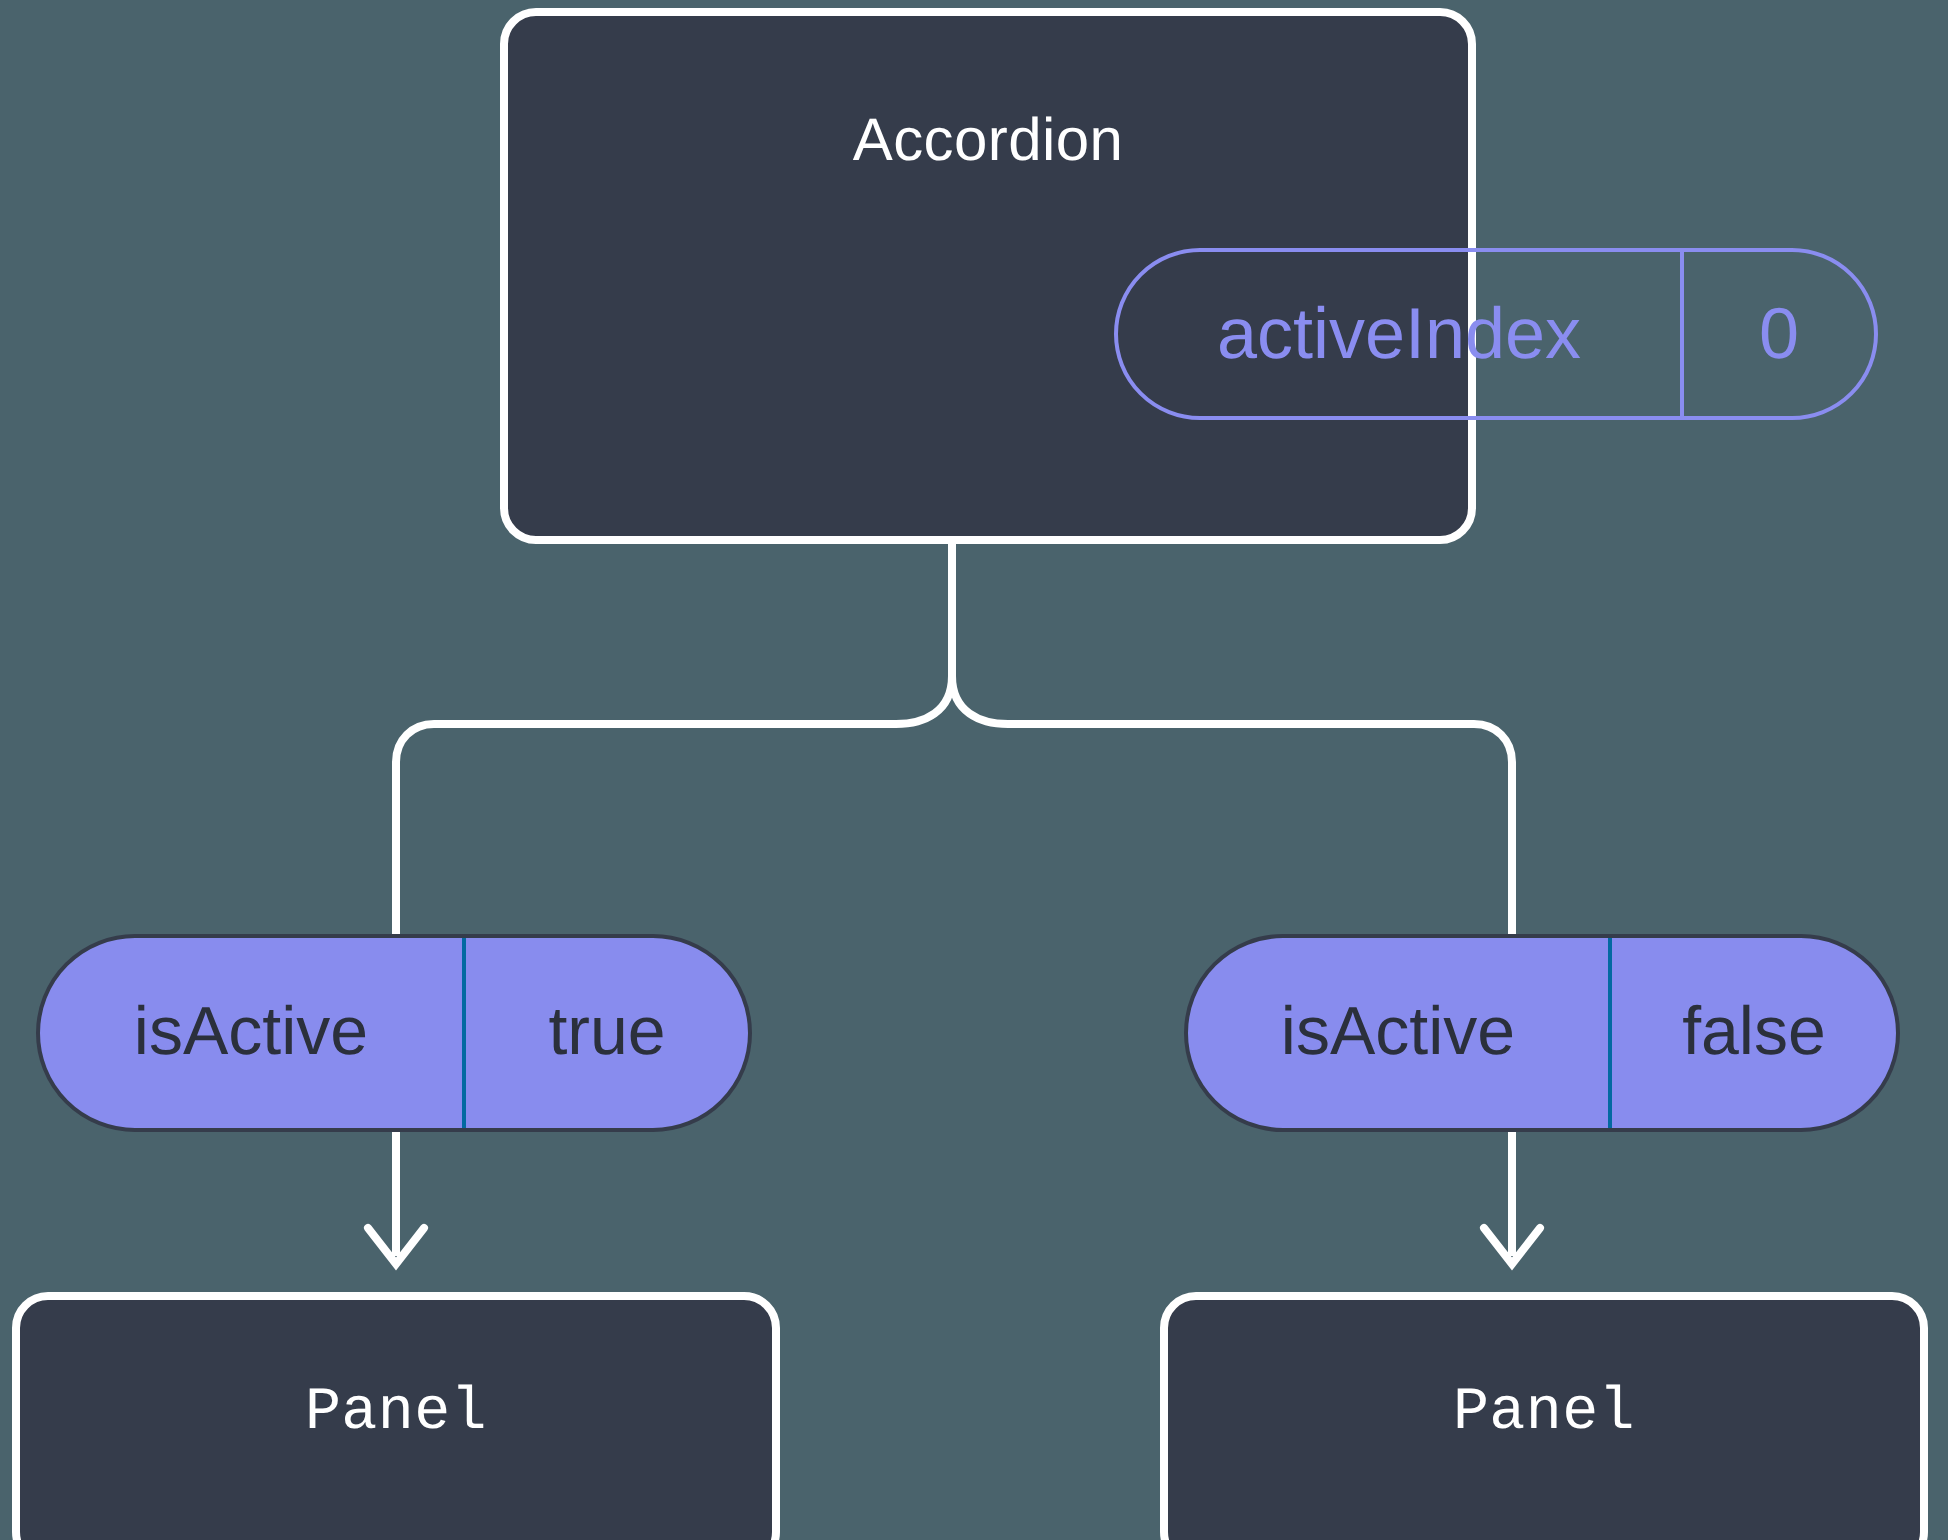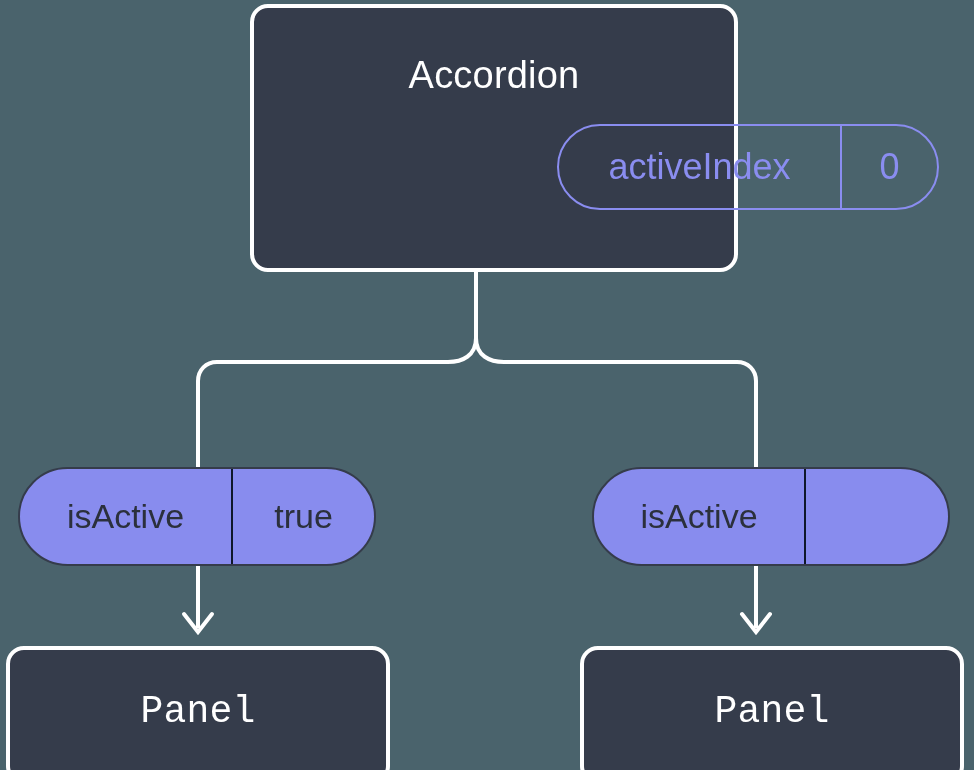--- a/index.html
+++ b/index.html
@@ -54,21 +54,21 @@
     width: 384px;
     height: 138px;
   }
 
   .node-title {
     position: absolute;
     left: 0;
     right: 0;
     text-align: center;
     color: #ffffff;
-    font-size: 38px;
+    font-size: 30px;
     font-weight: 400;
     letter-spacing: 0.2px;
     white-space: nowrap;
   }
   #accordion-box .node-title { top: 46px; }
   .panel-title { top: 40px; font-family: Liberation Mono, monospace; }
 
   
   .pill-outline {
     position: absolute;
@@ -117,21 +117,21 @@
   }
   .pill-filled .pill-key,
   .pill-filled .pill-val {
     display: flex;
     align-items: center;
     justify-content: center;
     font-size: 34px;
     box-sizing: border-box;
   }
   .pill-filled .pill-key {
-    border-right: 2px solid #0f172a;
+    border-right: 2px solid #0369a1;
   }
 
   #pill-left {
     left: 18px;
     width: 358px;
   }
   #pill-left .pill-key { flex: 0 0 213px; }
   #pill-left .pill-val { flex: 1 1 auto; }
 
   #pill-right {
@@ -176,20 +176,21 @@
     </div>
   </div>
 
   <div class="pill-filled" id="pill-left">
     <div class="pill-key">isActive</div>
     <div class="pill-val">true</div>
   </div>
 
   <div class="pill-filled" id="pill-right">
     <div class="pill-key">isActive</div>
+    <div class="pill-val">false</div>
   </div>
 
   <div class="node-box" id="panel-box-left">
     <div class="node-title panel-title">Panel</div>
   </div>
 
   <div class="node-box" id="panel-box-right">
     <div class="node-title panel-title">Panel</div>
   </div>
 

